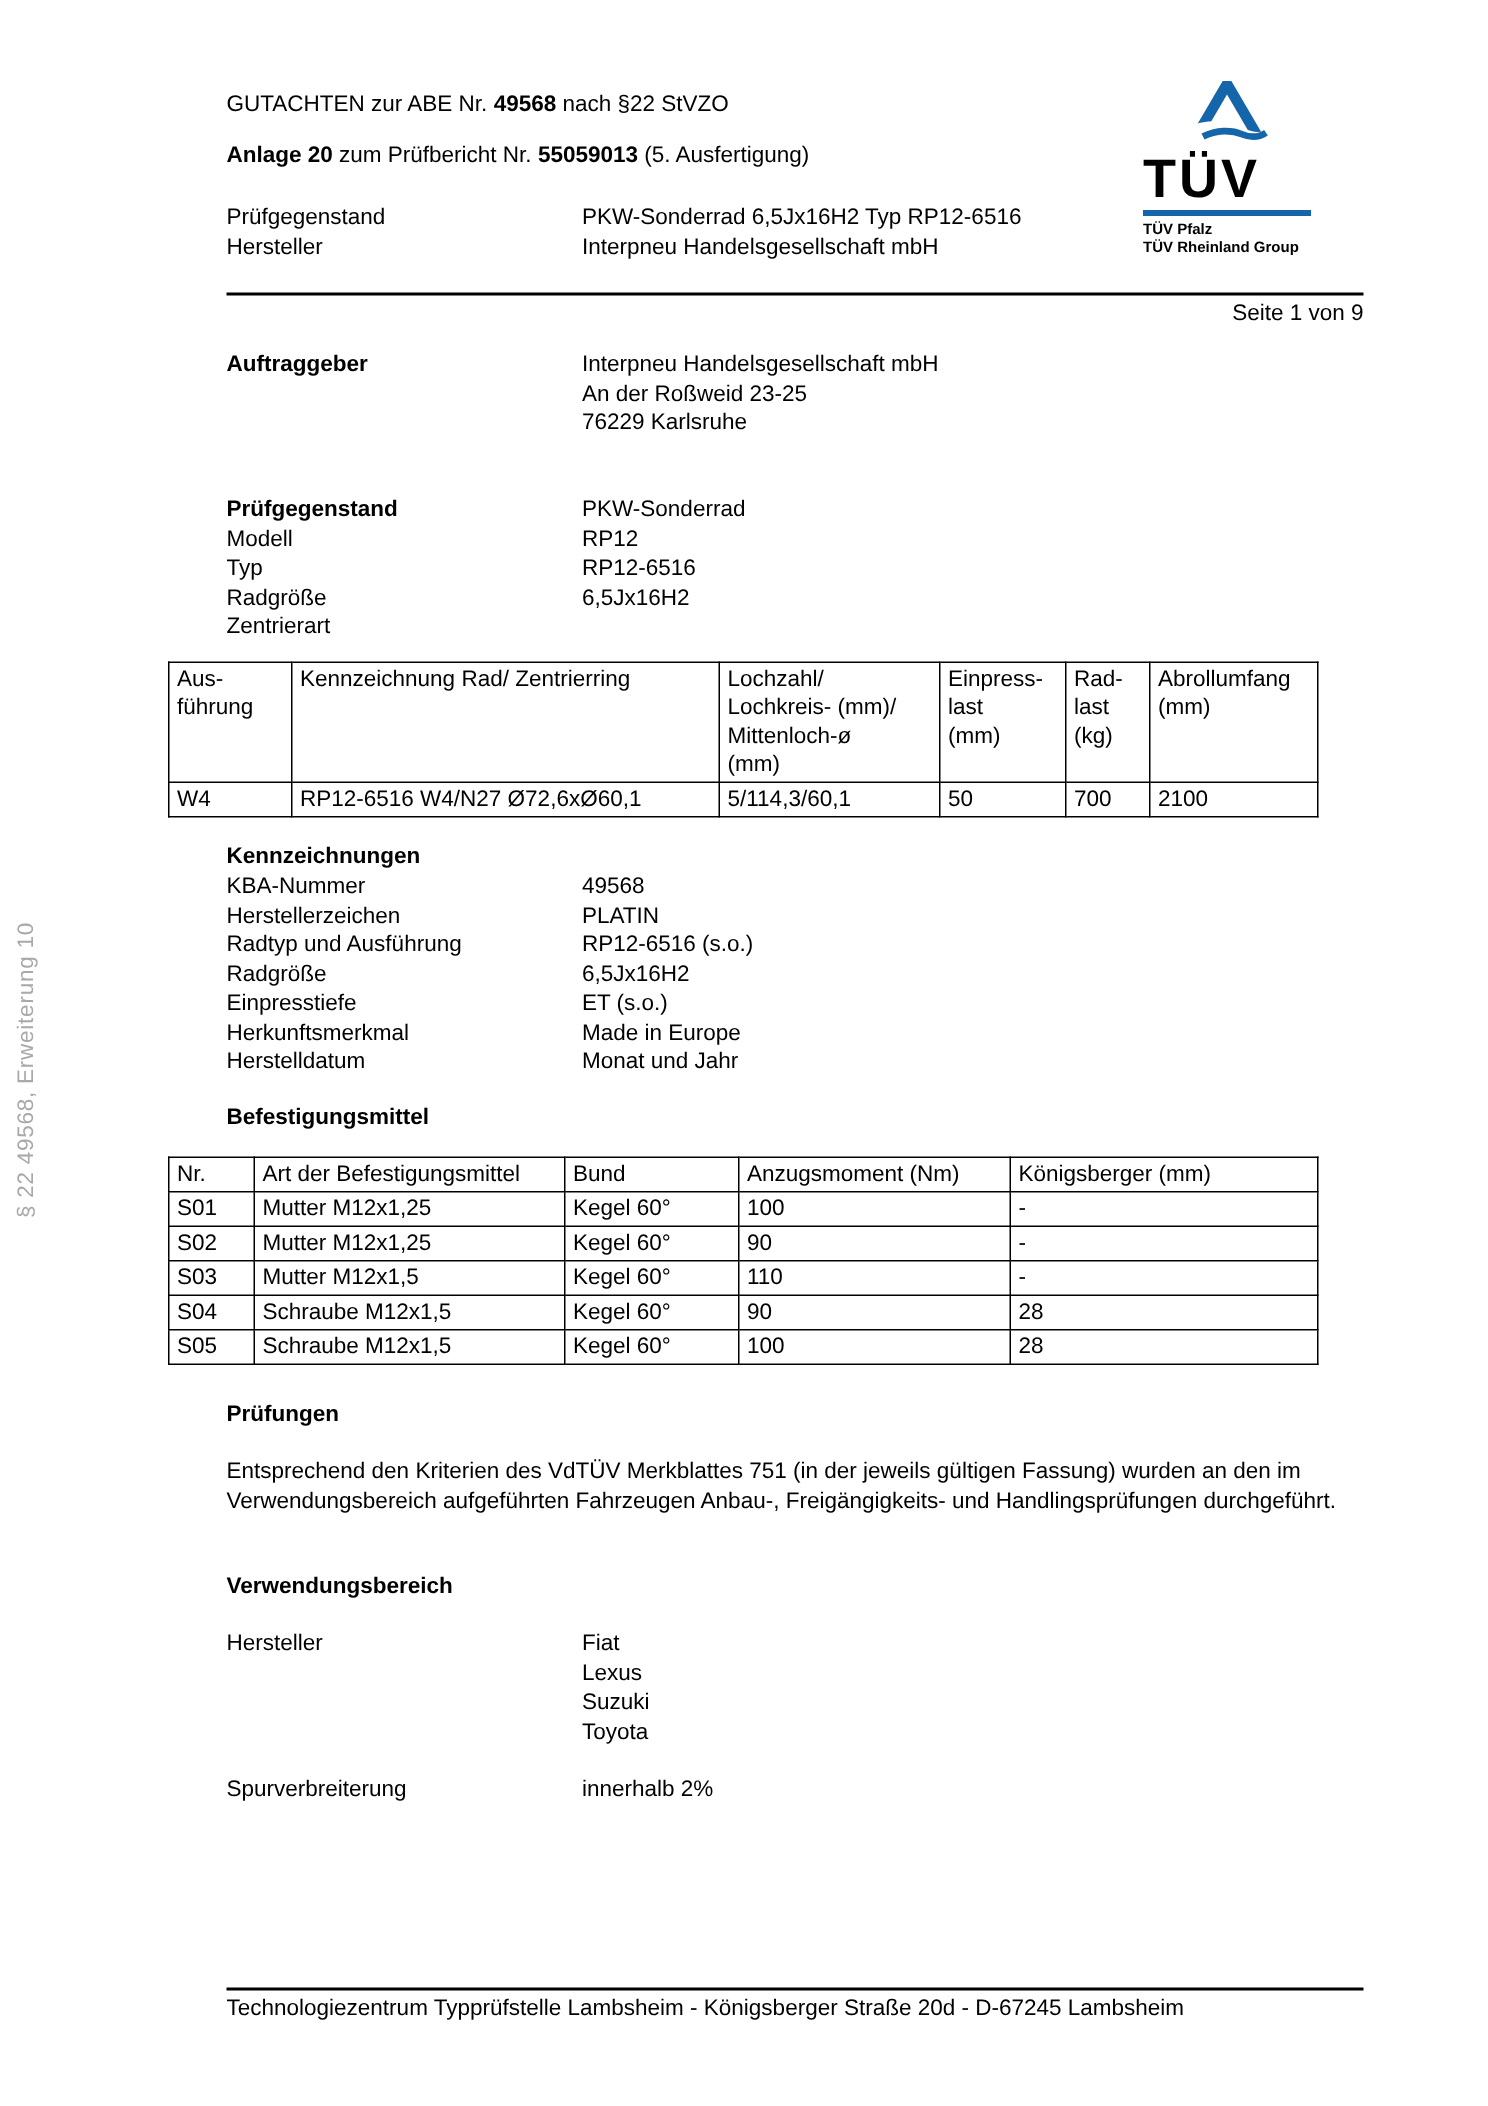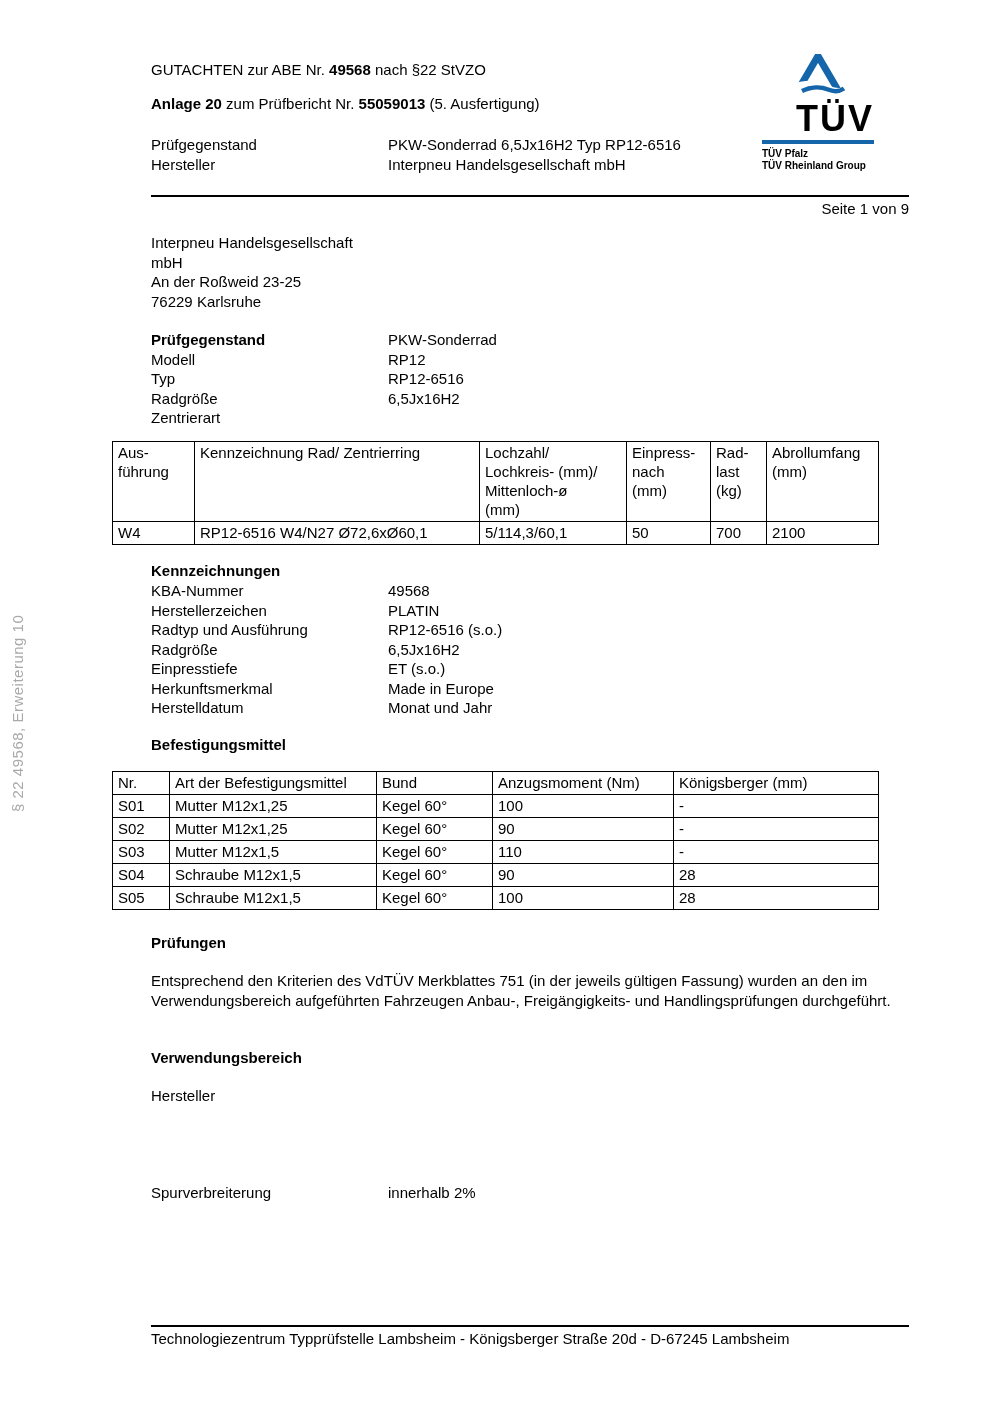--- a/index.html
+++ b/index.html
@@ -20,21 +20,21 @@
   
   .side-text {
     position:absolute; left:8px; top:812px; white-space:nowrap;
     transform-origin:top left; transform:rotate(-90deg);
     color:#a9a9a9; font-size:15px; letter-spacing:0.5px;
   }
 
   
   .logo { position:absolute; left:762px; top:54px; width:112px; }
   .logo .tri { display:block; margin:0 auto; }
-  .logo .tuv-word { text-align:right; font-weight:bold; font-size:36px; line-height:38px; letter-spacing:2px; }
+  .logo .tuv-word { text-align:left; font-weight:bold; font-size:36px; line-height:38px; letter-spacing:2px; }
   .logo .bar { height:4px; background:#1565ab; margin-top:2px; }
   .logo .sub { font-size:10px; font-weight:bold; line-height:11.5px; margin-top:4px; }
 
   .rule { border-top:2px solid #000; }
 
   table { border-collapse:collapse; table-layout:fixed; width:100%; }
   th, td {
     border:1.5px solid #000; text-align:left; vertical-align:top;
     font-weight:normal; font-size:15px; line-height:19px; padding:1px 5px 2px 5px;
     white-space:pre-line; overflow:hidden;
@@ -77,20 +77,21 @@
     <div class="sub">
       <div>TÜV Pfalz</div>
       <div>TÜV Rheinland Group</div>
     </div>
   </div>
 
   <div class="abs content-x rule" style="top:195px;"></div>
   <div class="abs content-x page-ind" style="top:199px;">Seite 1 von 9</div>
 
   <div class="abs content-x lv" style="top:233px;">
+    <div class="bold">Auftraggeber</div>
     <div class="val">Interpneu Handelsgesellschaft mbH
 An der Roßweid 23-25
 76229 Karlsruhe</div>
   </div>
 
   <div class="abs content-x" style="top:330px;">
     <div class="lv">
       <div class="bold">Prüfgegenstand</div>
       <div>PKW-Sonderrad</div>
     </div>
@@ -124,21 +125,21 @@
       <tbody>
           <tr>
         <th>Aus-
 führung</th>
         <th>Kennzeichnung Rad/ Zentrierring</th>
         <th>Lochzahl/
 Lochkreis- (mm)/
 Mittenloch-ø
 (mm)</th>
         <th>Einpress-
-nach
+last
 (mm)</th>
         <th>Rad-
 last
 (kg)</th>
         <th>Abrollumfang
 (mm)</th>
       </tr>
       <tr>
         <td>W4</td>
         <td>RP12-6516 W4/N27 Ø72,6xØ60,1</td>
@@ -239,20 +240,24 @@
     </tbody>
       </table>
   </div>
 
   <div class="abs content-x bold" style="top:933px;">Prüfungen</div>
   <div class="abs content-x" style="top:971px;">Entsprechend den Kriterien des VdTÜV Merkblattes 751 (in der jeweils gültigen Fassung) wurden an den im Verwendungsbereich aufgeführten Fahrzeugen Anbau-, Freigängigkeits- und Handlingsprüfungen durchgeführt.</div>
 
   <div class="abs content-x bold" style="top:1048px;">Verwendungsbereich</div>
   <div class="abs content-x lv" style="top:1086px;">
     <div>Hersteller</div>
+    <div class="val">Fiat
+Lexus
+Suzuki
+Toyota</div>
   </div>
   <div class="abs content-x lv" style="top:1183px;">
     <div>Spurverbreiterung</div>
     <div>innerhalb 2%</div>
   </div>
 
   <div class="abs content-x rule" style="top:1325px;"></div>
   <div class="abs content-x footer-text" style="top:1326px;">Technologiezentrum Typprüfstelle Lambsheim - Königsberger Straße 20d - D-67245 Lambsheim</div>
 
 </div>

